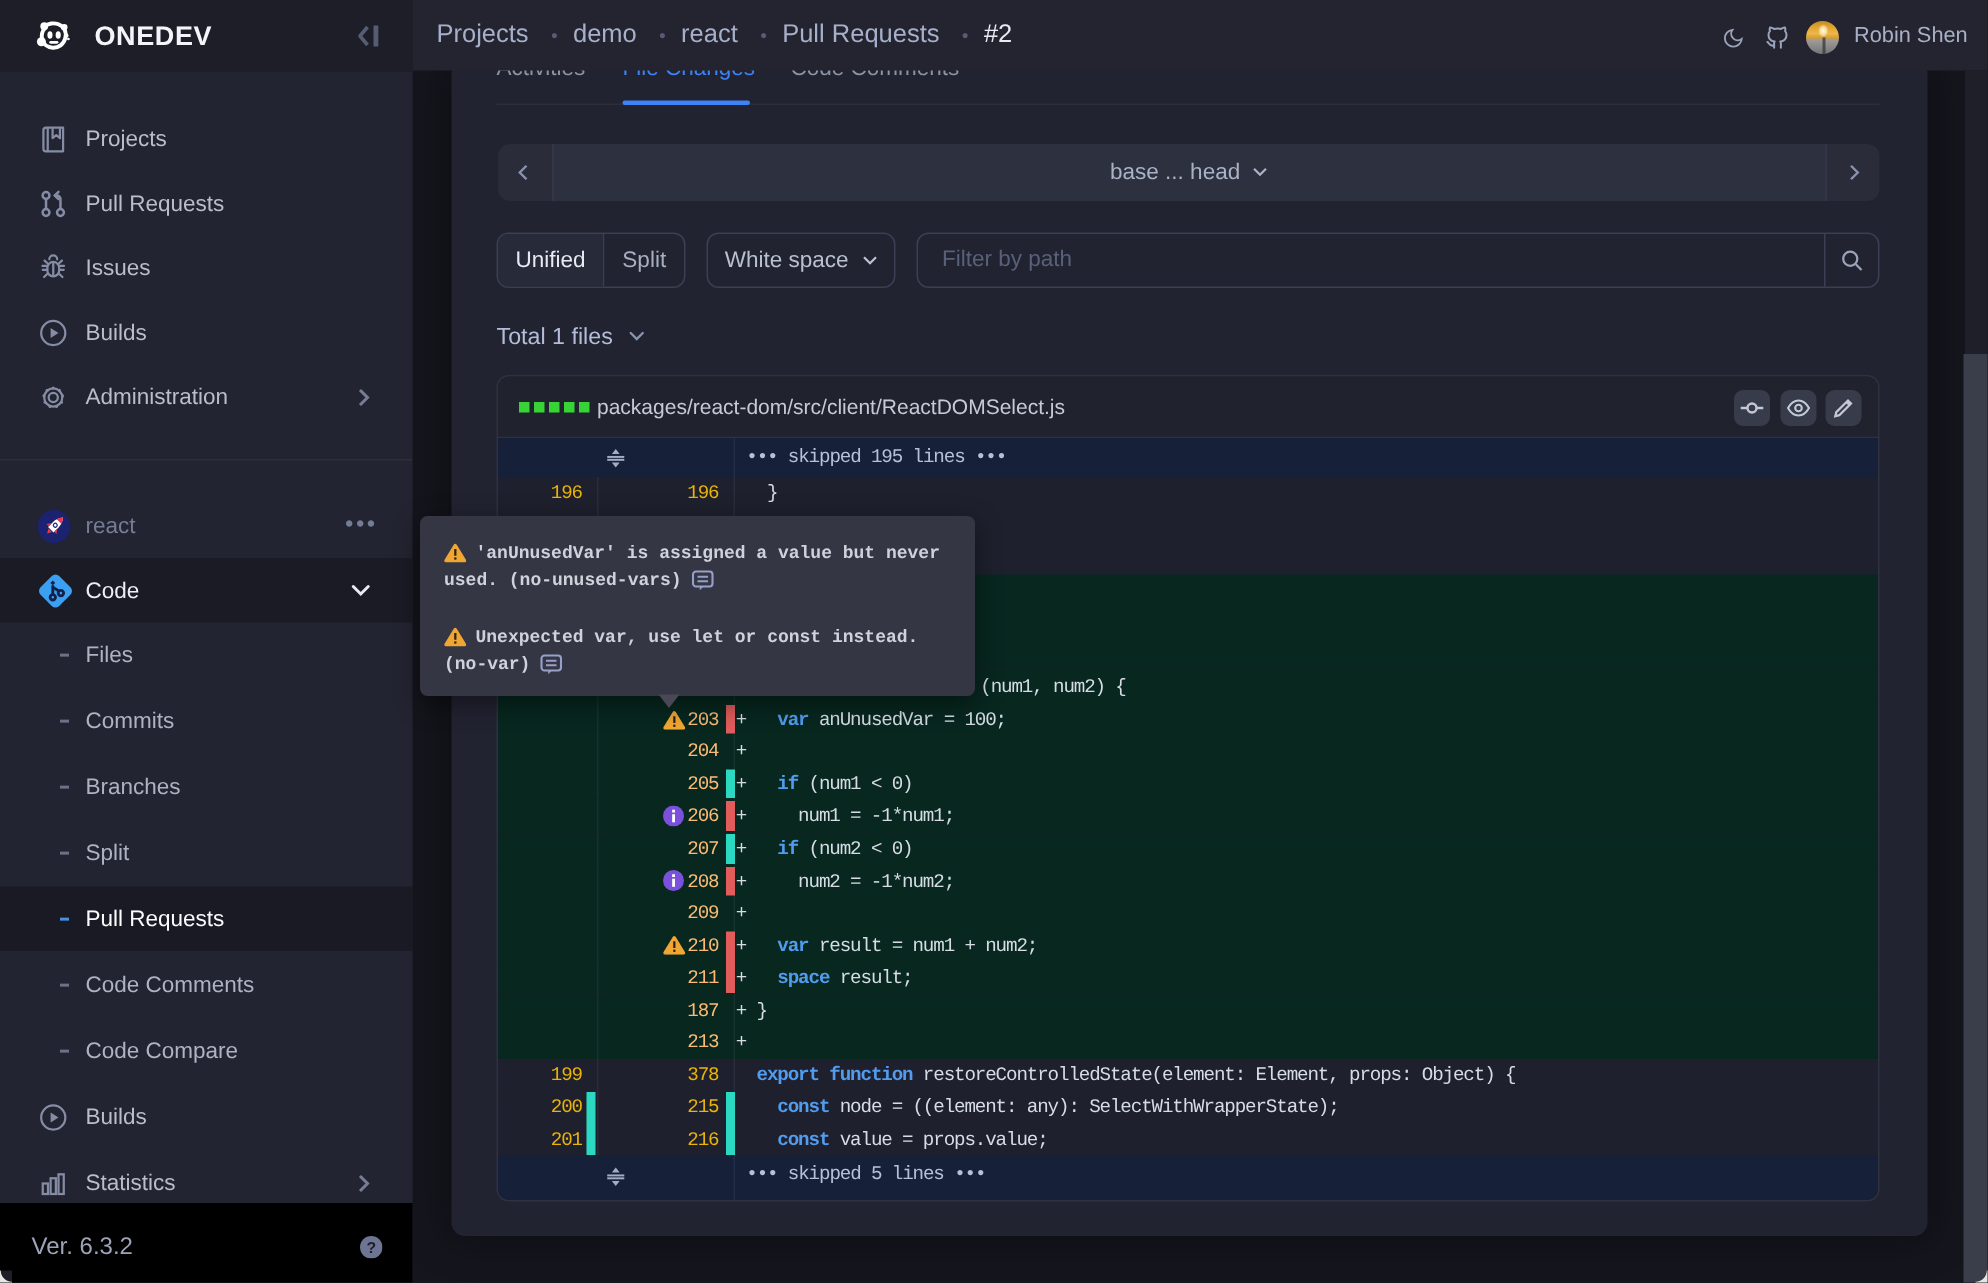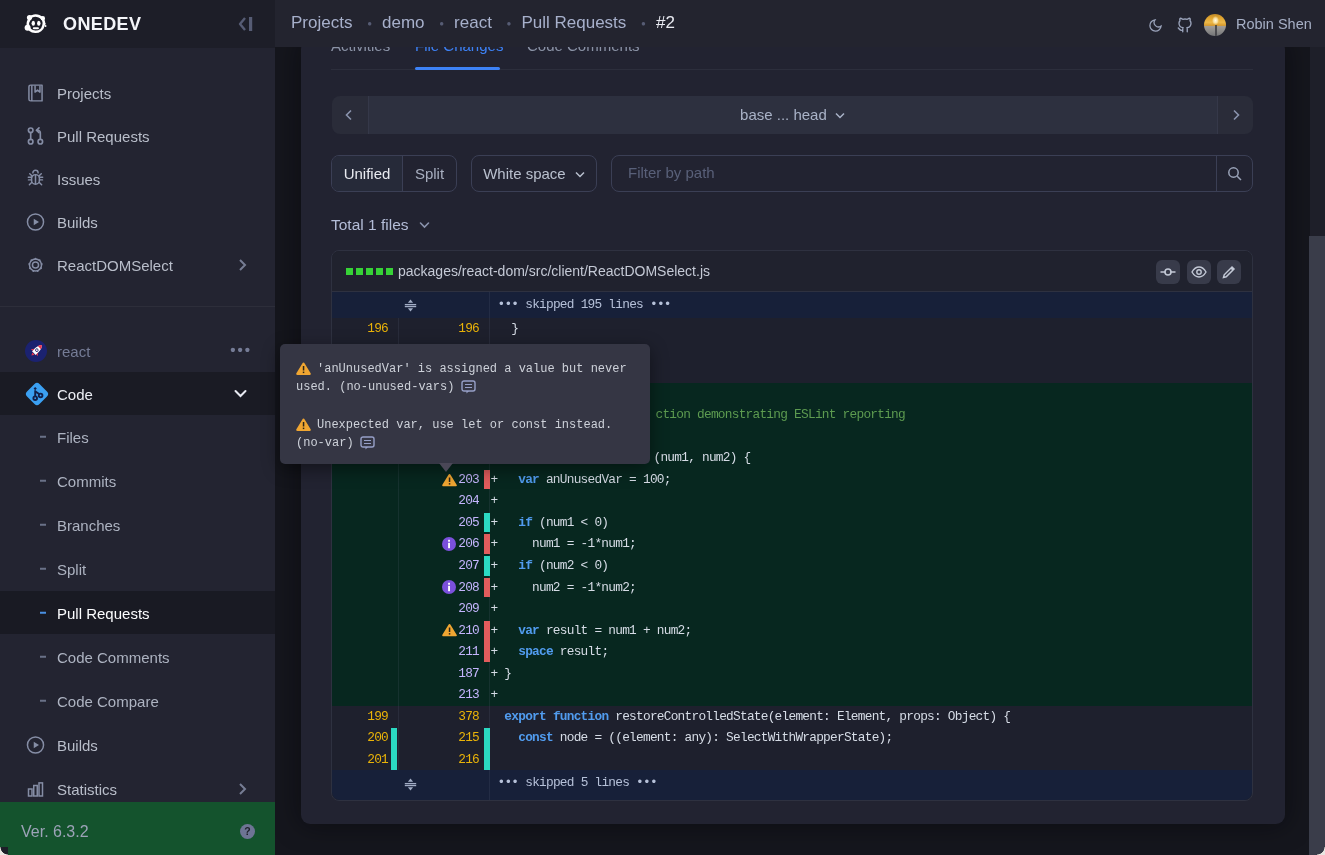--- a/index.html
+++ b/index.html
@@ -2,21 +2,21 @@
 <html><head>
 <meta charset="utf-8">
 <style>
 * { margin:0; padding:0; box-sizing:border-box; }
 html,body { width:1325px; height:855px; overflow:hidden; background:#15161d; font-family:"Liberation Sans",sans-serif; }
 .abs { position:absolute; }
 svg { display:block; }
 
 #sidebar { position:absolute; left:0; top:0; width:275px; height:855px; background:#232431; z-index:30; }
 #sbhead { position:absolute; left:0; top:0; width:275px; height:48px; background:#1d1e28; }
-#sbfoot { position:absolute; left:0; top:802px; width:275px; height:53px; background:#14532d; color:#9da3b8; font-size:16px; }
+#sbfoot { position:absolute; left:0; top:802px; width:275px; height:53px; background:#000000; color:#9da3b8; font-size:16px; }
 .navitem { position:absolute; left:0; width:275px; height:43px; color:#b9beca; font-size:15px; }
 .navitem .lbl { position:absolute; left:57px; top:50%; transform:translateY(-50%); }
 .navitem .ic { position:absolute; left:25px; top:50%; transform:translateY(-50%); }
 .subitem { position:absolute; left:0; width:275px; height:43px; color:#adb3c1; font-size:15px; }
 .subitem .dash { position:absolute; left:40px; top:50%; width:6px; height:2.5px; background:#6a7188; transform:translateY(-50%); }
 .subitem .lbl { position:absolute; left:57px; top:50%; transform:translateY(-50%); }
 .chevR { position:absolute; right:28px; top:50%; transform:translateY(-50%); }
 
 #navbar { position:absolute; left:275px; top:0; width:1050px; height:47px; background:#23242f; z-index:20; }
 
@@ -29,32 +29,32 @@
 .drow { position:relative; width:920px; height:21.55px; display:flex; }
 .cell-on { width:59px; flex:none; text-align:right; padding-right:3px; }
 .cell-ob { width:7.5px; flex:none; position:relative; border-right:1px solid rgba(110,120,150,0.14); }
 .cell-nn { width:85.5px; flex:none; text-align:right; padding-right:5px; position:relative; }
 .cell-nb { width:5.5px; flex:none; position:relative; border-right:1px solid rgba(110,120,150,0.14); }
 .cell-ct { flex:1; overflow:hidden; }
 .mono { font-family:"Liberation Mono",monospace; font-size:12.8px; letter-spacing:-0.75px; line-height:21.55px; }
 .num { font-family:"Liberation Mono",monospace; font-size:12.8px; letter-spacing:-0.75px; line-height:21.55px; color:#eab308; }
 .ctx { background:#1e202d; }
 .add { background:#07271f; }
-.add .num { color:#c4b5fd;padding-left:15px; }
+.add .num { color:#fdba74;padding-left:15px; }
 .code { white-space:pre; color:#d6dce6; padding-left:1px; }
 .kw { color:#519cef; font-weight:bold; }
 .cmt { color:#5d9b50; }
 .skip { background:#172039; height:26px;justify-content:center; }
 .skip .code { color:#b6c1d9; padding-left:12px; }
 .bar { position:absolute; left:0; top:1px; bottom:1px; width:6px; }
 .rbar { background:#e25c5c; }
 .tbar { background:#2bd9c2; }
 .gutic { position:absolute; left:43px; top:50%; transform:translateY(-50%); }
 
-#tooltip { position:absolute; left:280px; top:344px; width:370px; height:120px; background:#353644; border-radius:5px; box-shadow:0 5px 18px rgba(0,0,0,.45); z-index:40; }
+#tooltip { position:absolute; left:280px; top:344px; width:370px; height:120px; background:#353644; border-radius:5px; box-shadow:0 5px 18px rgba(0,0,0,.45); z-index:40;font-weight:bold; }
 #tooltip .tl { position:absolute; font-family:"Liberation Mono",monospace; font-size:12px; color:#ced2da; white-space:pre; }
 #caret { position:absolute; left:439px; top:463px; width:0; height:0; border-left:7.5px solid transparent; border-right:7.5px solid transparent; border-top:9px solid #4a4757; z-index:40; }
 </style>
 </head>
 <body>
 <div id="card"></div>
 <div id="sidebar">
   <div id="sbhead">
     <svg class="abs" style="left:23px;top:12px" width="26" height="26" viewBox="0 0 26 26">
       <g stroke="#ffffff" fill="none" stroke-width="2.6" stroke-linecap="round">
@@ -118,21 +118,21 @@
       <circle cx="12.00" cy="4.80" r="1.15" fill="#858da5" stroke="none"></circle>
         <circle cx="16.63" cy="6.48" r="1.15" fill="#858da5" stroke="none"></circle>
         <circle cx="19.09" cy="10.75" r="1.15" fill="#858da5" stroke="none"></circle>
         <circle cx="18.24" cy="15.60" r="1.15" fill="#858da5" stroke="none"></circle>
         <circle cx="14.46" cy="18.77" r="1.15" fill="#858da5" stroke="none"></circle>
         <circle cx="9.54" cy="18.77" r="1.15" fill="#858da5" stroke="none"></circle>
         <circle cx="5.76" cy="15.60" r="1.15" fill="#858da5" stroke="none"></circle>
         <circle cx="4.91" cy="10.75" r="1.15" fill="#858da5" stroke="none"></circle>
         <circle cx="7.37" cy="6.48" r="1.15" fill="#858da5" stroke="none"></circle>
     </svg>
-    <span class="lbl">ReactDOMSelect</span>
+    <span class="lbl">Administration</span>
     <svg class="chevR" width="9" height="14" viewBox="0 0 9 14">
         <path d="M2 2 l5 5 -5 5" stroke="#767d94" stroke-width="2" fill="none"></path>
       </svg>
   </div>
 
   <div class="abs" style="left:0;top:306px;width:275px;height:1px;background:#2d2e3a"></div>
 
   <div class="navitem" style="top:329px;color:#757c96">
     <svg class="ic" width="22" height="22" viewBox="0 0 22 22">
       <circle cx="11" cy="11" r="11" fill="#1b2270"></circle>
@@ -362,21 +362,20 @@
           <div class="cell-ob"></div>
           <div class="cell-nn num">199</div>
           <div class="cell-nb"></div>
           <div class="cell-ct code mono">+</div>
         </div>
     <div class="drow add">
           <div class="cell-on num"></div>
           <div class="cell-ob"></div>
           <div class="cell-nn num">200</div>
           <div class="cell-nb"></div>
-          <div class="cell-ct code mono cmt" style="padding-left:166px">ction demonstrating ESLint reporting</div>
         </div>
     <div class="drow add">
           <div class="cell-on num"></div>
           <div class="cell-ob"></div>
           <div class="cell-nn num">201</div>
           <div class="cell-nb"></div>
           <div class="cell-ct code mono">+</div>
         </div>
     <div class="drow add">
           <div class="cell-on num"></div>
@@ -506,20 +505,21 @@
           <div class="cell-nb">
             <div class="bar tbar" style="bottom:auto;height:41.5px;z-index:2"></div>
           </div>
           <div class="cell-ct code mono">    <span class="kw">const</span> node = ((element: any): SelectWithWrapperState);</div>
         </div>
     <div class="drow ctx">
           <div class="cell-on num">201</div>
           <div class="cell-ob"></div>
           <div class="cell-nn num">216</div>
           <div class="cell-nb"></div>
+          <div class="cell-ct code mono">    <span class="kw">const</span> value = props.value;</div>
         </div>
     <div class="drow skip" style="border-radius:0 0 8px 8px;height:29.5px">
       <div class="cell-on"></div>
           <div class="cell-ob" style="border:none"></div>
           <div class="cell-nn"></div>
           <div class="cell-nb"></div>
       <div class="cell-ct code mono" style="line-height:26px;padding-left:8px">••• skipped 5 lines •••</div>
       <svg class="abs" style="left:72px;top:8px" width="13" height="13" viewBox="0 0 16 15" fill="#a3aec6">
         <path d="M8 0 L11.2 4 H4.8 z"></path>
             <rect x="1" y="5.6" width="14" height="1.6"></rect>

